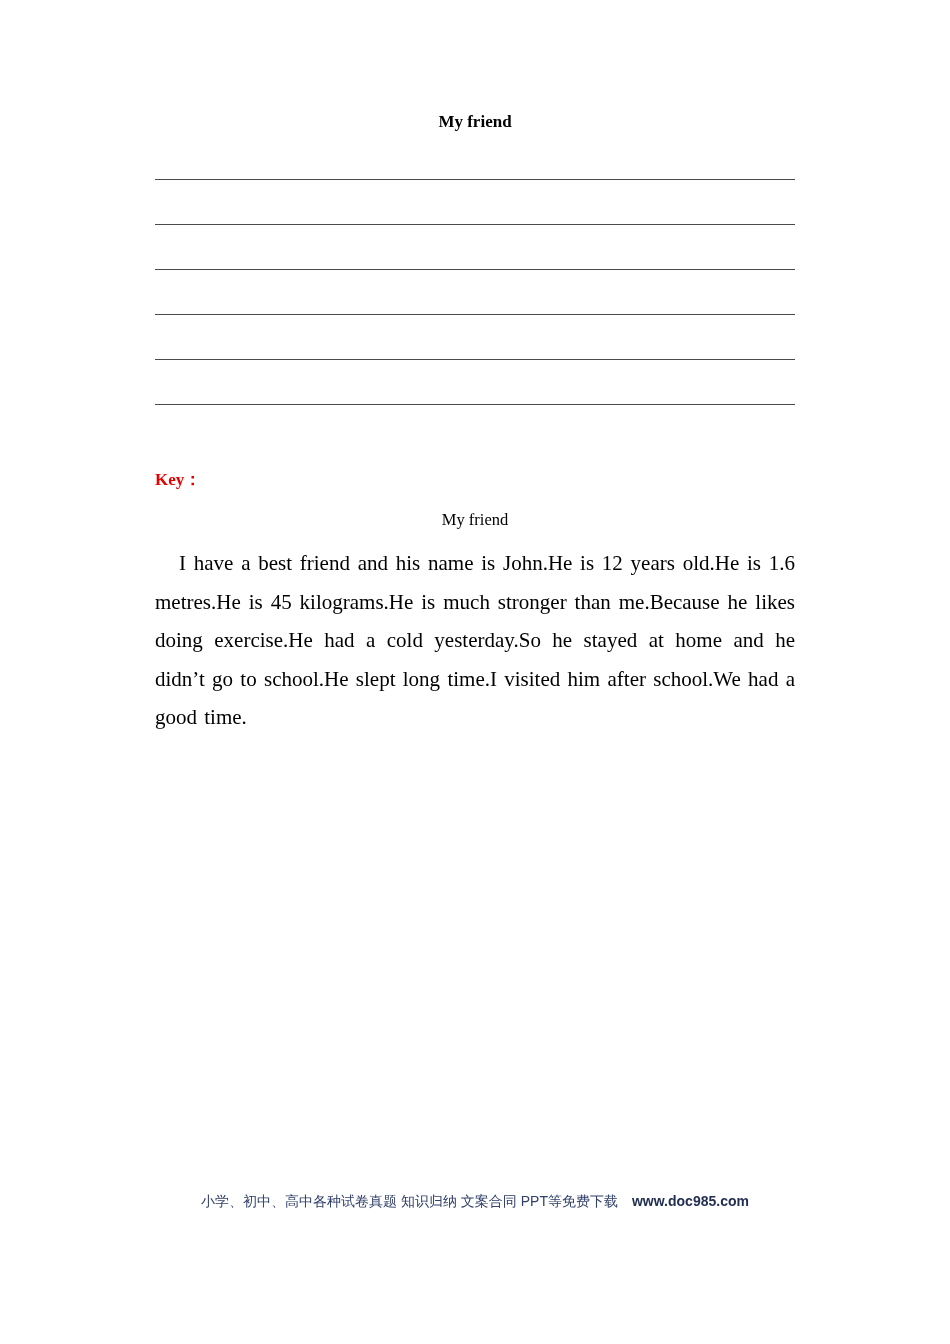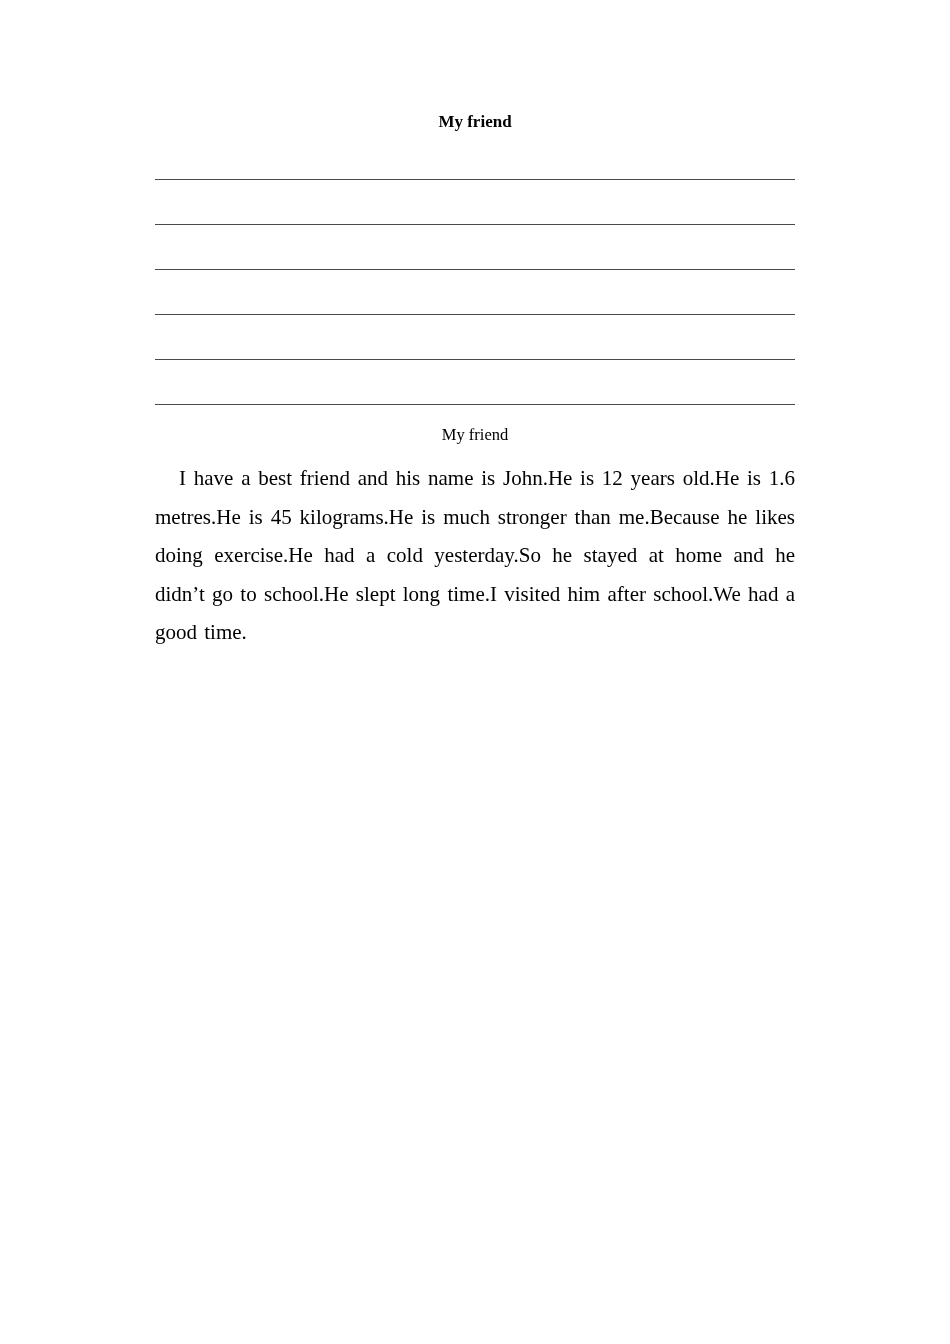--- a/index.html
+++ b/index.html
@@ -85,19 +85,23 @@
 
   <div class="answer-lines">
       <div class="answer-line"></div>
       <div class="answer-line"></div>
       <div class="answer-line"></div>
       <div class="answer-line"></div>
       <div class="answer-line"></div>
       <div class="answer-line"></div>
     </div>
 
+  <div class="key-label">Key：</div>
 
   <div class="key-subtitle">My friend</div>
 
   <p class="key-paragraph">I have a best friend and his name is John.He is 12 years old.He is 1.6 metres.He is 45 kilograms.He is much stronger than me.Because he likes doing exercise.He had a cold yesterday.So he stayed at home and he didn’t go to school.He slept long time.I visited him after school.We had a good time.</p>
 
+  <div class="page-footer">
+    <span>小学、初中、高中各种试卷真题 知识归纳 文案合同 PPT等免费下载</span><span class="footer-link">www.doc985.com</span>
+  </div>
 
 </div>
 
 </body></html>

